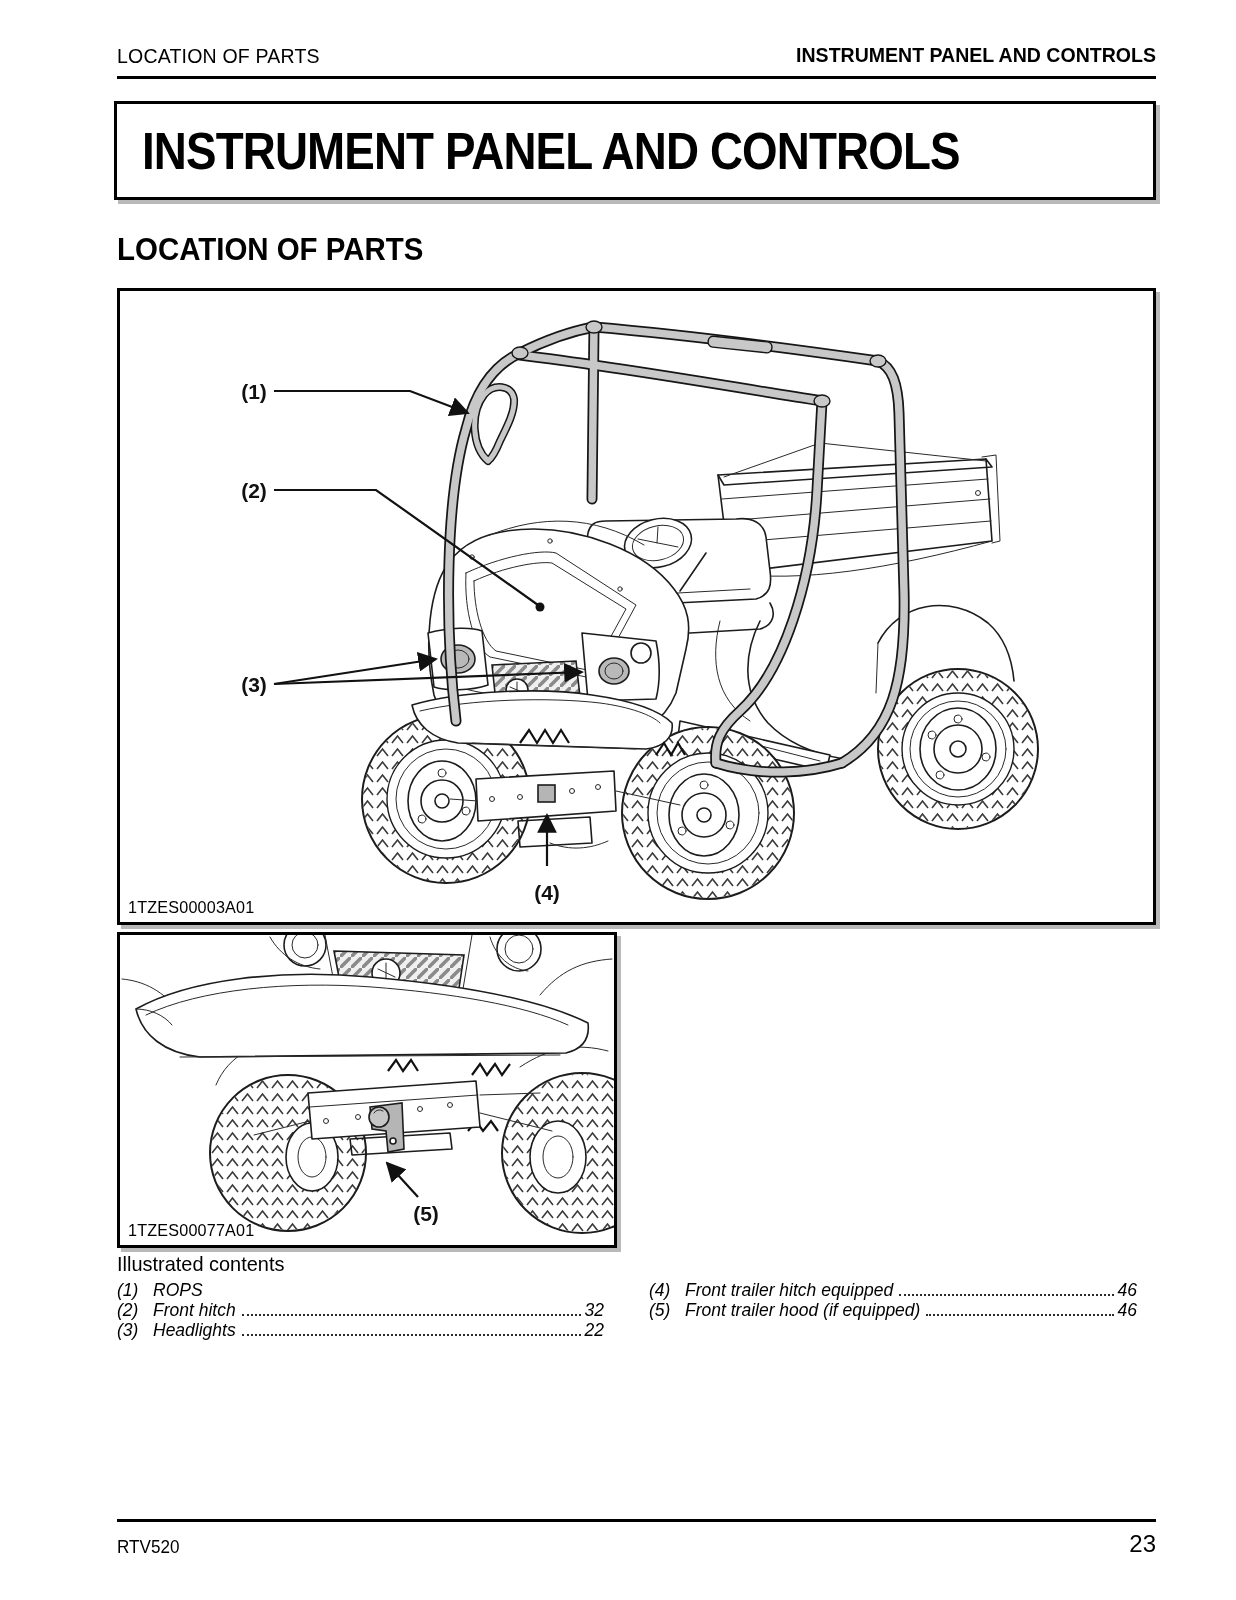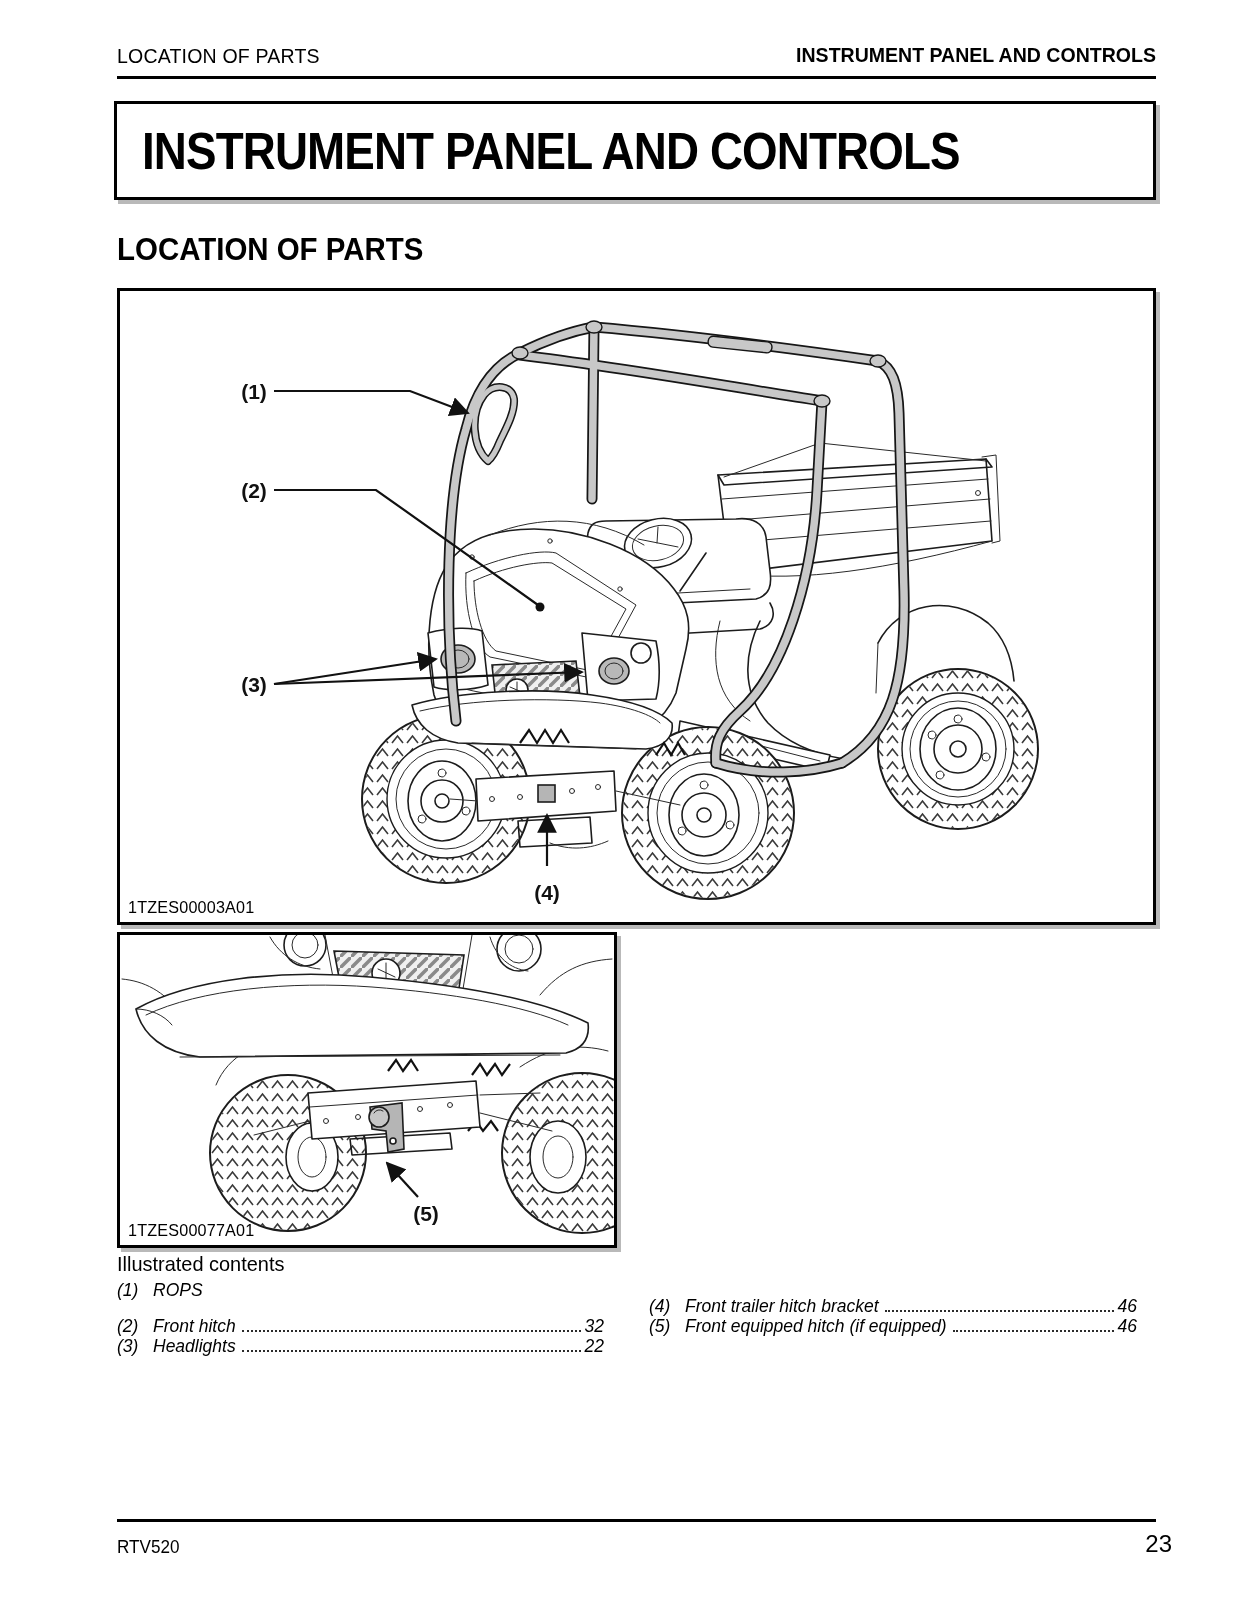--- a/index.html
+++ b/index.html
@@ -48,26 +48,26 @@
 
   
   .contents-heading { left: 117px; top: 1252px; font-size: 21px; transform: scaleX(.95); transform-origin: left top; }
   .toc-col { display: flex; flex-direction: column; font-style: italic; font-size: 17.5px; }
   #toc-left  { left: 117px; top: 1280px; width: 487px; }
   #toc-right { left: 649px; top: 1280px; width: 488px; }
   .toc-row   { display: flex; align-items: baseline; height: 20px; line-height: 20px; }
   .toc-num   { width: 36px; flex: none; }
   .toc-label { white-space: nowrap; text-align: center; }
   .toc-leader{ flex: 1; border-bottom: 2px dotted #2b2b2b; margin: 0 4px 3px 6px; min-width: 18px; }
-  .toc-page  { flex: none; margin-top: 16px; }
+  .toc-page  { flex: none; }
 
   
   .footer-rule  { left: 117px; top: 1519px; width: 1039px; height: 3px; background: #000; }
   .footer-model { left: 117px; top: 1537px; font-size: 18px; transform: scaleX(.95); transform-origin: left top; }
-  .footer-page  { right: 64px; top: 1530px; font-size: 24px; }
+  .footer-page  { right: 80px; top: 1530px; font-size: 24px; }
 </style>
 </head>
 <body>
 
 <div class="abs hdr-left">LOCATION OF PARTS</div>
 <div class="abs hdr-right">INSTRUMENT PANEL AND CONTROLS</div>
 <div class="abs hdr-rule"></div>
 
 <div class="abs title-box">
   <span>INSTRUMENT PANEL AND CONTROLS</span>
@@ -355,27 +355,27 @@
     <span class="toc-num">(3)</span>
     <span class="toc-label">Headlights</span>
     <span class="toc-leader"></span>
     <span class="toc-page">22</span>
   </div>
 </div>
 
 <div class="abs toc-col" id="toc-right">
   <div class="toc-row">
     <span class="toc-num">(4)</span>
-    <span class="toc-label">Front trailer hitch bracket</span>
+    <span class="toc-label">Front trailer hitch equipped</span>
     <span class="toc-leader"></span>
     <span class="toc-page">46</span>
   </div>
   <div class="toc-row">
     <span class="toc-num">(5)</span>
-    <span class="toc-label">Front equipped hitch (if equipped)</span>
+    <span class="toc-label">Front trailer hood (if equipped)</span>
     <span class="toc-leader"></span>
     <span class="toc-page">46</span>
   </div>
 </div>
 
 <div class="abs footer-rule"></div>
 <div class="abs footer-model">RTV520</div>
 <div class="abs footer-page">23</div>
 
 </body></html>

